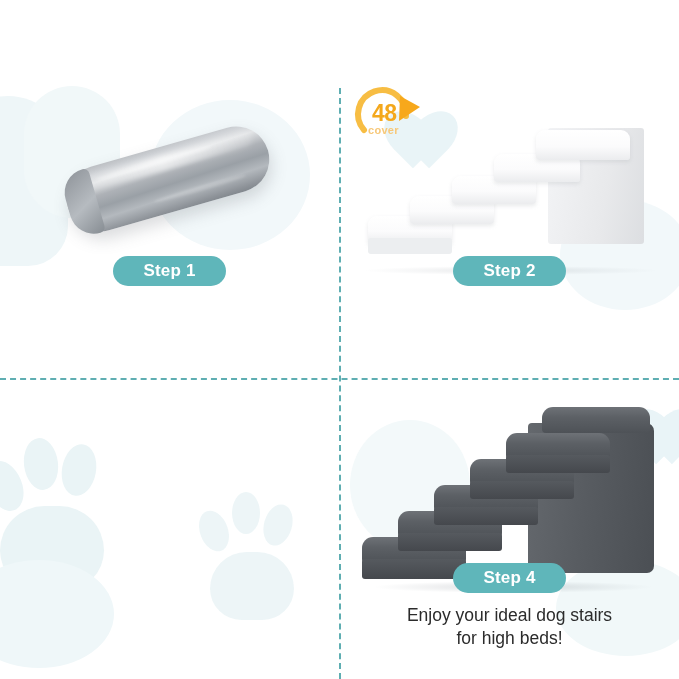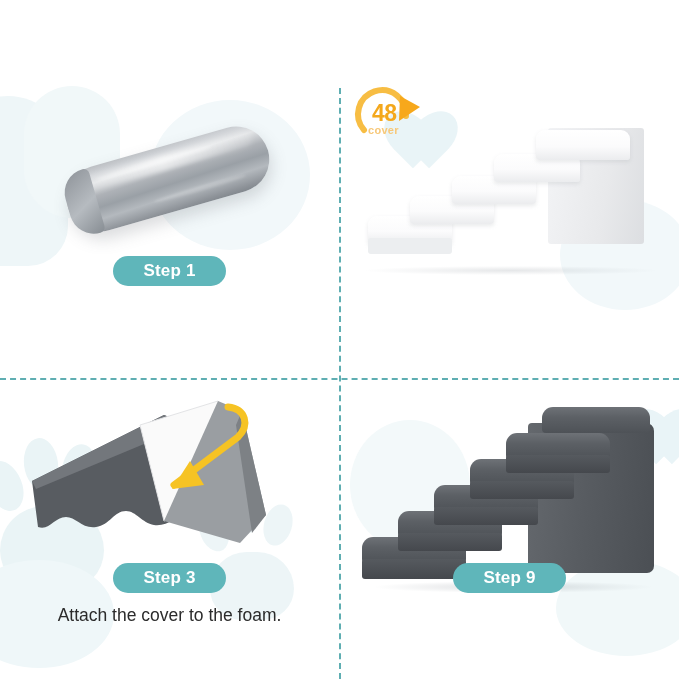--- a/index.html
+++ b/index.html
@@ -261,48 +261,24 @@
         <div class="foam-step" style="left:52px;top:104px;width:84px;height:28px;"></div>
         <div class="foam-step" style="left:94px;top:84px;width:84px;height:28px;"></div>
         <div class="foam-step" style="left:136px;top:62px;width:86px;height:28px;"></div>
         <div class="foam-step" style="left:178px;top:38px;width:94px;height:30px;"></div>
 
         <div class="foam-side" style="left:10px;top:146px;width:84px;height:16px;background:#eceef0;"></div>
         <div class="foam-shadow"></div>
       </div>
 
       <div class="caption" style="top:178px;">
-      </div>
-    </div>
-
-    <div class="quad q3">
-
-      <div class="cover-wrap">
-        <svg width="310" height="200" viewBox="0 0 310 200">
-
-          <path d="M18 96 L150 30 L170 38 L176 116 C170 128 156 142 140 140
-                   C128 138 122 126 112 126 C100 126 96 140 82 142
-                   C68 144 62 132 52 132 C40 132 36 146 24 142 Z" fill="#585c61"></path>
-          <path d="M18 96 L150 30 L170 38 L166 44 L22 104 Z" fill="#73777c"></path>
-
-          <path d="M126 40 L204 16 L222 106 L150 136 Z" fill="#fafafa" stroke="#e3e4e6" stroke-width="1"></path>
-
-          <path d="M204 16 L228 26 L252 130 L226 158 L150 136 Z" fill="#9a9ea2"></path>
-          <path d="M228 26 L252 130 L238 148 L222 40 Z" fill="#7d8185"></path>
-
-          <path d="M214 22 C232 24 236 40 224 52 L160 100" fill="none" stroke="#f6c324" stroke-width="7" stroke-linecap="round"></path>
-          <polygon points="176,76 158,104 190,100" fill="#f6c324"></polygon>
-        </svg>
-      </div>
-
-      <div class="caption" style="top:184px;">
-        <span class="badge">Step 3</span>
-        <div class="desc">Attach the cover to the foam.</div>
-      </div>
-    </div>
+        <span class="badge">Step 2</span>
+      </div>
+    </div>
+
 
     <div class="quad q4">
 
       <div class="stairs-wrap">
 
         <div class="st-body" style="left:174px;top:44px;width:126px;height:150px;"></div>
 
         <div class="st-tread" style="left:8px;top:158px;width:104px;height:26px;"></div>
         <div class="st-riser" style="left:8px;top:180px;width:104px;height:20px;"></div>
 
@@ -317,21 +293,23 @@
 
         <div class="st-tread" style="left:152px;top:54px;width:104px;height:26px;"></div>
         <div class="st-riser" style="left:152px;top:76px;width:104px;height:18px;"></div>
 
         <div class="st-tread" style="left:188px;top:28px;width:108px;height:26px;"></div>
 
         <div class="st-shadow"></div>
       </div>
 
       <div class="caption" style="top:184px;">
-        <span class="badge">Step 9</span>
+        <span class="badge">Step 4</span>
+        <div class="desc">Enjoy your ideal dog stairs
+for high beds!</div>
       </div>
     </div>
   </div>
 
   <div class="div-v"></div>
   <div class="div-h"></div>
 
 </div>
 
 </body></html>

